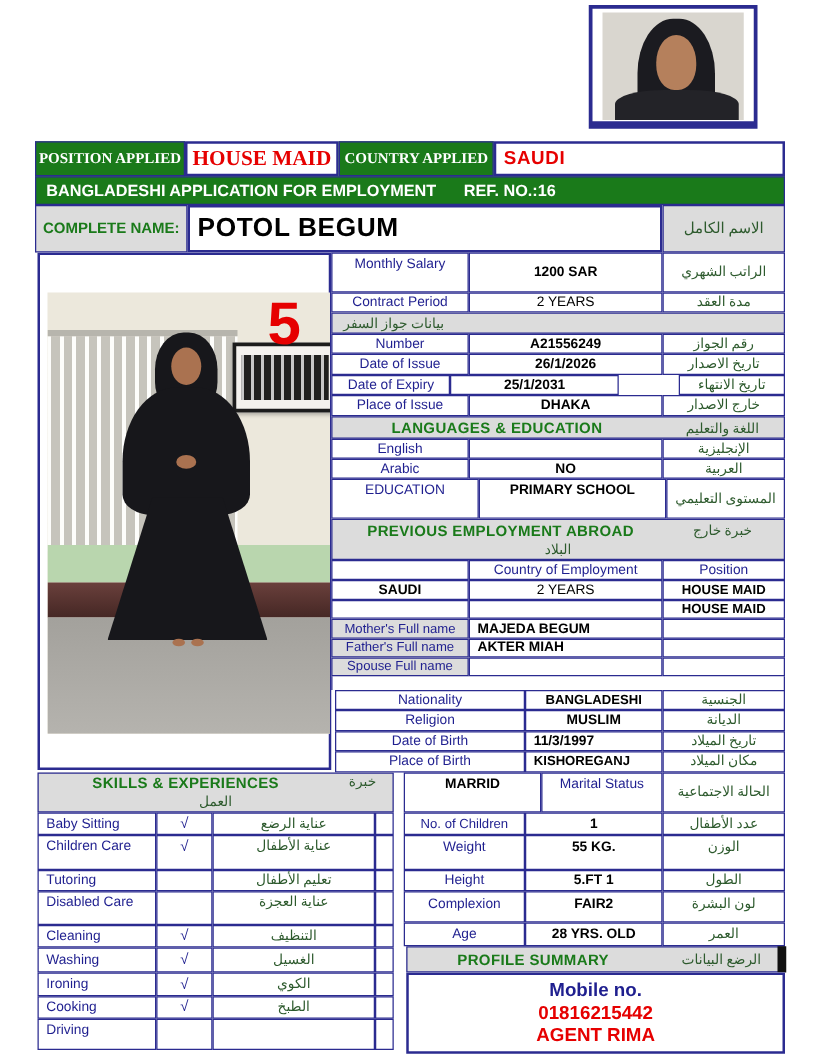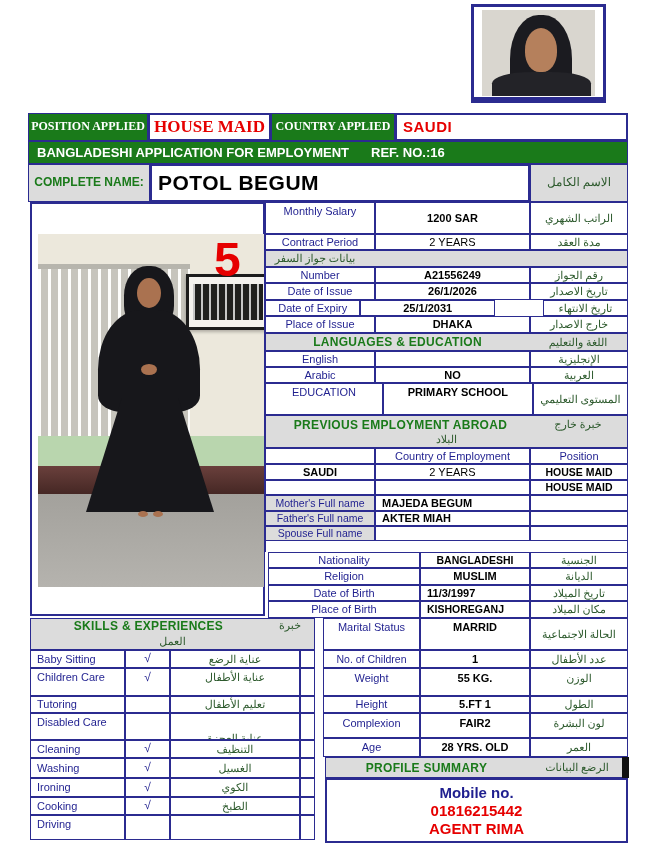--- a/index.html
+++ b/index.html
@@ -209,22 +209,22 @@
   <div class="cell val laln" style="width:110px;">11/3/1997</div>
   <div class="cell ar" style="width:98px;">تاريخ الميلاد</div>
 </div>
 <div class="flexrow" style="left:268px;top:601px;width:360px;height:17px;">
   <div class="cell lbl" style="width:152px;">Place of Birth</div>
   <div class="cell val laln" style="width:110px;font-size:10.5px;">KISHOREGANJ</div>
   <div class="cell ar" style="width:98px;">مكان الميلاد</div>
 </div>
 
 <div class="flexrow" style="left:323px;top:618px;width:305px;height:32px;">
+  <div class="cell val" style="width:110px;align-items:flex-start;padding-top:2px;">MARRID</div>
   <div class="cell lbl" style="width:97px;align-items:flex-start;padding-top:2px;">Marital Status</div>
-  <div class="cell val" style="width:110px;align-items:flex-start;padding-top:2px;">MARRID</div>
   <div class="cell ar" style="width:98px;padding:0 6px;">الحالة الاجتماعية</div>
 </div>
 <div class="flexrow" style="left:323px;top:650px;width:305px;height:18px;">
   <div class="cell lbl" style="width:97px;font-size:10.5px;">No. of Children</div>
   <div class="cell val" style="width:110px;">1</div>
   <div class="cell ar" style="width:98px;">عدد الأطفال</div>
 </div>
 <div class="flexrow" style="left:323px;top:668px;width:305px;height:28px;">
   <div class="cell lbl" style="width:97px;align-items:flex-start;padding-top:3px;">Weight</div>
   <div class="cell val" style="width:110px;align-items:flex-start;padding-top:3px;">55 KG.</div>
@@ -268,21 +268,21 @@
 </div>
 <div class="flexrow" style="left:30px;top:696px;width:285px;height:17px;">
   <div class="cell lbl laln" style="width:95px;">Tutoring</div>
   <div class="cell chk" style="width:45px;"></div>
   <div class="cell ar" style="width:130px;">تعليم الأطفال</div>
   <div class="cell" style="width:15px;"></div>
 </div>
 <div class="flexrow" style="left:30px;top:713px;width:285px;height:27px;">
   <div class="cell lbl laln" style="width:95px;align-items:flex-start;padding-top:2px;">Disabled Care</div>
   <div class="cell chk" style="width:45px;align-items:flex-start;padding-top:2px;"></div>
-  <div class="cell ar" style="width:130px;align-items:flex-start;padding-top:18px;">عناية العجزة</div>
+  <div class="cell ar" style="width:130px;align-items:flex-start;padding-top:2px;">عناية العجزة</div>
   <div class="cell" style="width:15px;"></div>
 </div>
 <div class="flexrow" style="left:30px;top:740px;width:285px;height:18px;">
   <div class="cell lbl laln" style="width:95px;">Cleaning</div>
   <div class="cell chk" style="width:45px;">√</div>
   <div class="cell ar" style="width:130px;">التنظيف</div>
   <div class="cell" style="width:15px;"></div>
 </div>
 <div class="flexrow" style="left:30px;top:758px;width:285px;height:20px;">
   <div class="cell lbl laln" style="width:95px;">Washing</div>

